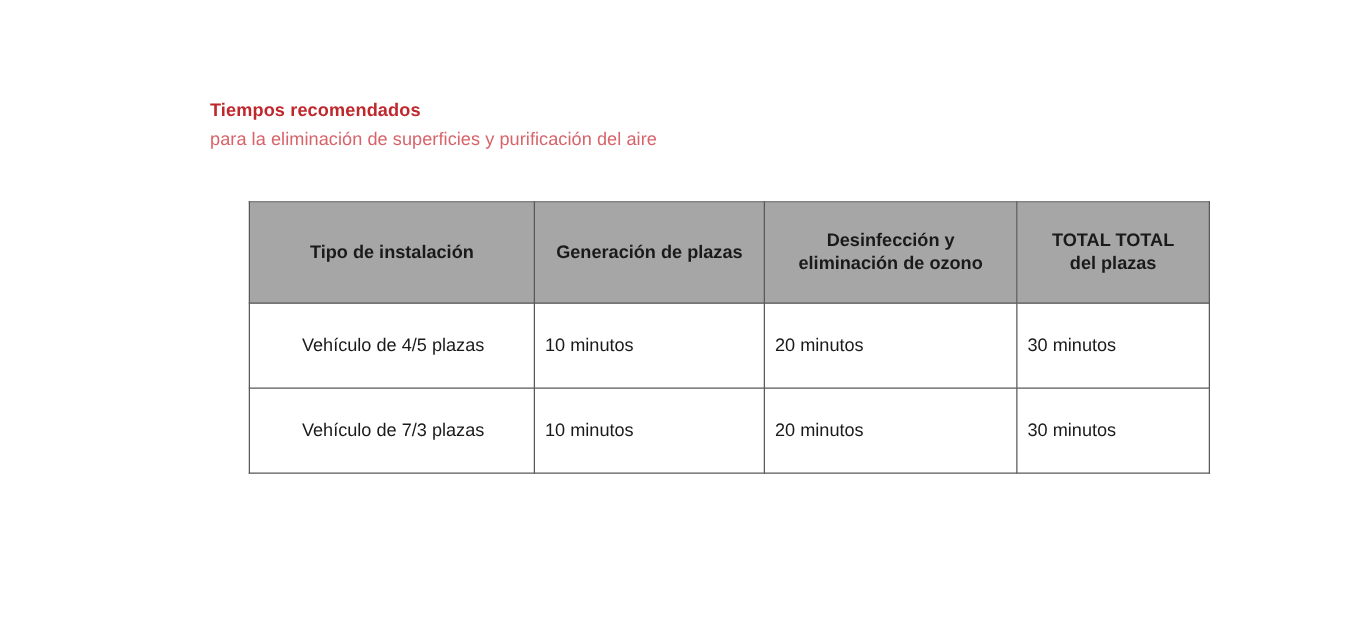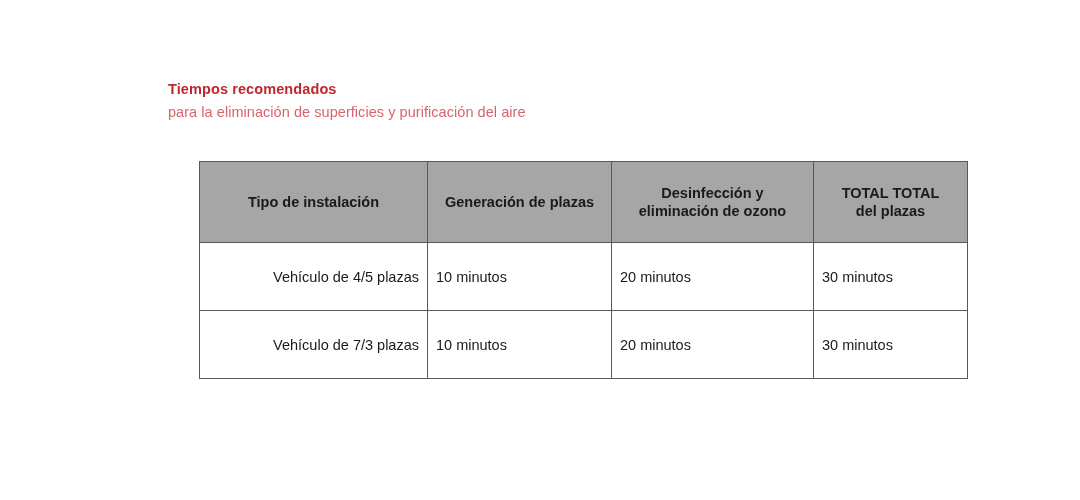--- a/index.html
+++ b/index.html
@@ -74,21 +74,21 @@
   }
 
   #times-table tbody td {
     background: #ffffff;
     height: 67px;
     font-size: 14.5px;
     font-weight: normal;
     line-height: 18px;
   }
   #times-table tbody td.col-label {
-    text-align: right;
+    text-align: center;
     padding-left: 10px;
   }
 
   .hdr-line { display: block; }
 </style>
 </head>
 <body>
 
 <div id="heading-block">
   <div id="title-main">Tiempos recomendados</div>

